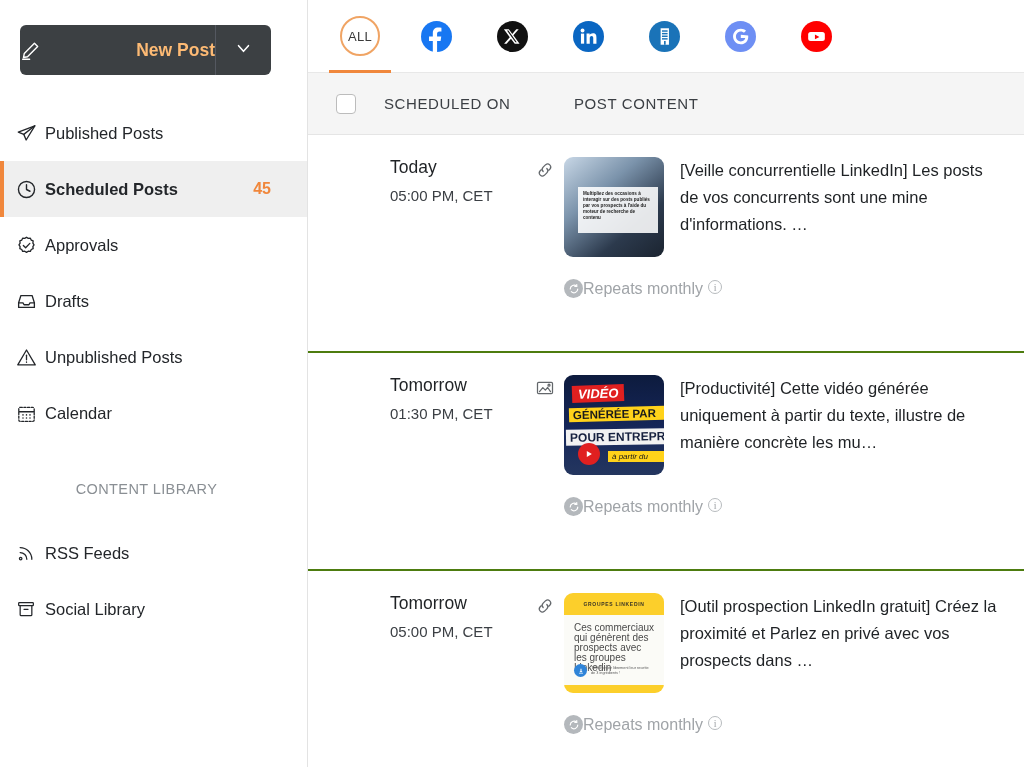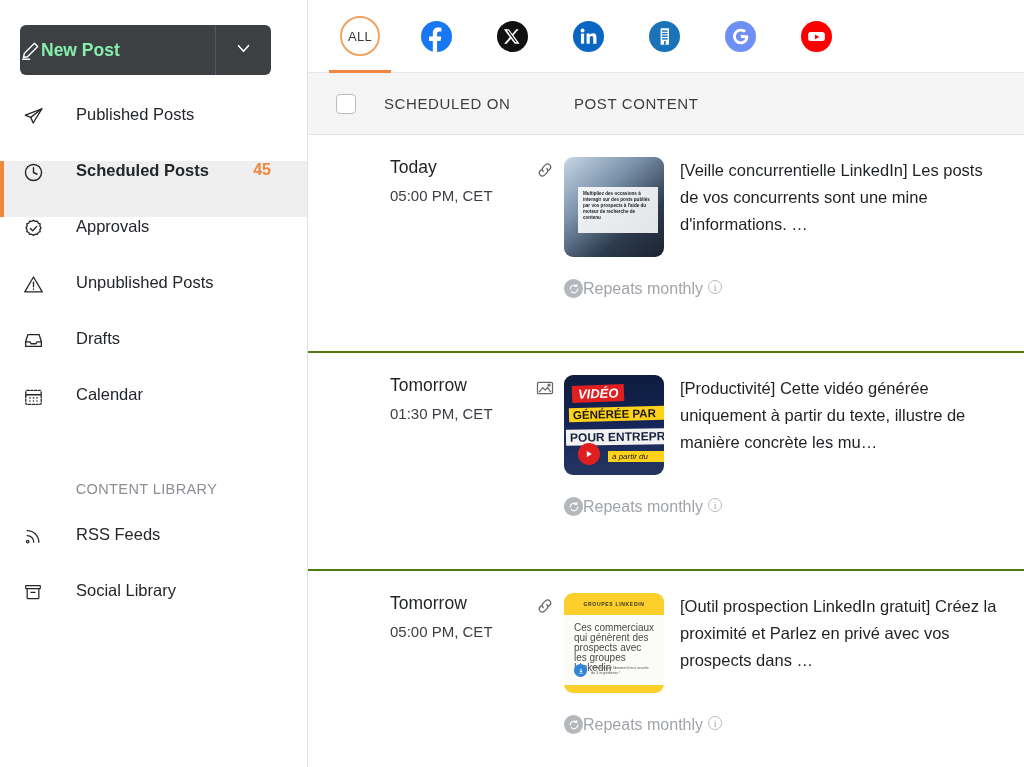--- a/index.html
+++ b/index.html
@@ -24,44 +24,45 @@
     display: flex;
     height: 50px;
     border-radius: 6px;
     overflow: hidden;
     background: #3c4043;
   }
   .new-post-main {
     flex: 1;
     display: flex;
     align-items: center;
-    justify-content: flex-start;
-    gap: 0;
-    color: #86efac;
+    justify-content: space-between;
+    gap: 26px;
+    color: #fdba74;
     font-size: 17.5px;
     font-weight: 700;
     cursor: pointer;
   }
   .new-post-caret {
     width: 56px;
     border-left: 1px solid #545860;
     display: flex;
     align-items: center;
     justify-content: center;
     cursor: pointer;
     color: #fff;
   }
   .pencil-icon svg { display: block; }
 
   .nav { margin-top: 30px; }
   .nav-item {
     display: flex;
+    align-items: center;
     height: 56px;
-    padding-left: 22px;
-    gap: 32px;
+    padding-left: 15px;
+    gap: 8px;
     cursor: pointer;
     position: relative;
     color: #23262a;
     font-size: 16.5px;
   }
   .nav-item.active {
     background: #efefef;
     font-weight: 700;
   }
   .nav-item.active::before {
@@ -371,36 +372,36 @@
             <path d="M12 2.6l2 1.3 2.4-.3 1 2.2 2.2 1-.3 2.4 1.3 2-1.3 2 .3 2.4-2.2 1-1 2.2-2.4-.3-2 1.3-2-1.3-2.4.3-1-2.2-2.2-1 .3-2.4-1.3-2 1.3-2-.3-2.4 2.2-1 1-2.2 2.4.3z"></path>
             <polyline points="8.4 12 11 14.6 15.8 9.6"></polyline>
           </svg>
         </span>
         <span class="nav-label">Approvals</span>
       </div>
 
       <div class="nav-item">
         <span class="nav-icon">
           <svg width="21" height="21" viewBox="0 0 24 24" fill="none" stroke="#23262a" stroke-width="1.5" stroke-linecap="round" stroke-linejoin="round">
+            <path d="M3 13.5L5.6 5.2h12.8L21 13.5v5.3H3z"></path>
+              <path d="M3 13.5h5l1.2 2.2h5.6l1.2-2.2h5"></path>
+          </svg>
+        </span>
+        <span class="nav-label">Drafts</span>
+      </div>
+
+      <div class="nav-item">
+        <span class="nav-icon">
+          <svg width="21" height="21" viewBox="0 0 24 24" fill="none" stroke="#23262a" stroke-width="1.5" stroke-linecap="round" stroke-linejoin="round">
             <path d="M12 3.4L22 20.4H2z"></path>
               <line x1="12" y1="9.4" x2="12" y2="14.6"></line>
               <line x1="12" y1="17" x2="12" y2="17.4"></line>
           </svg>
         </span>
         <span class="nav-label">Unpublished Posts</span>
-      </div>
-
-      <div class="nav-item">
-        <span class="nav-icon">
-          <svg width="21" height="21" viewBox="0 0 24 24" fill="none" stroke="#23262a" stroke-width="1.5" stroke-linecap="round" stroke-linejoin="round">
-            <path d="M3 13.5L5.6 5.2h12.8L21 13.5v5.3H3z"></path>
-              <path d="M3 13.5h5l1.2 2.2h5.6l1.2-2.2h5"></path>
-          </svg>
-        </span>
-        <span class="nav-label">Drafts</span>
       </div>
 
       <div class="nav-item">
         <span class="nav-icon">
           <svg width="21" height="21" viewBox="0 0 24 24" fill="none" stroke="#23262a" stroke-width="1.5" stroke-linecap="round" stroke-linejoin="round">
             <rect x="3.2" y="5" width="17.6" height="16" rx="1.6" stroke-dasharray="2.4 1.8"></rect>
             <line x1="3.2" y1="10" x2="20.8" y2="10"></line>
             <circle cx="8" cy="13.6" r="0.9" fill="#23262a" stroke="none"></circle>
             <circle cx="12" cy="13.6" r="0.9" fill="#23262a" stroke="none"></circle>
             <circle cx="16" cy="13.6" r="0.9" fill="#23262a" stroke="none"></circle>

